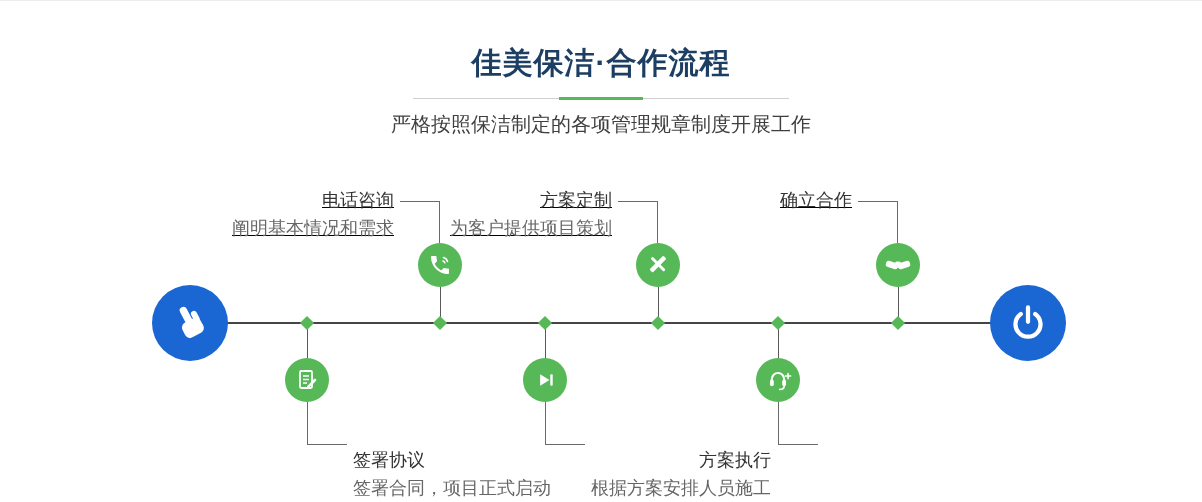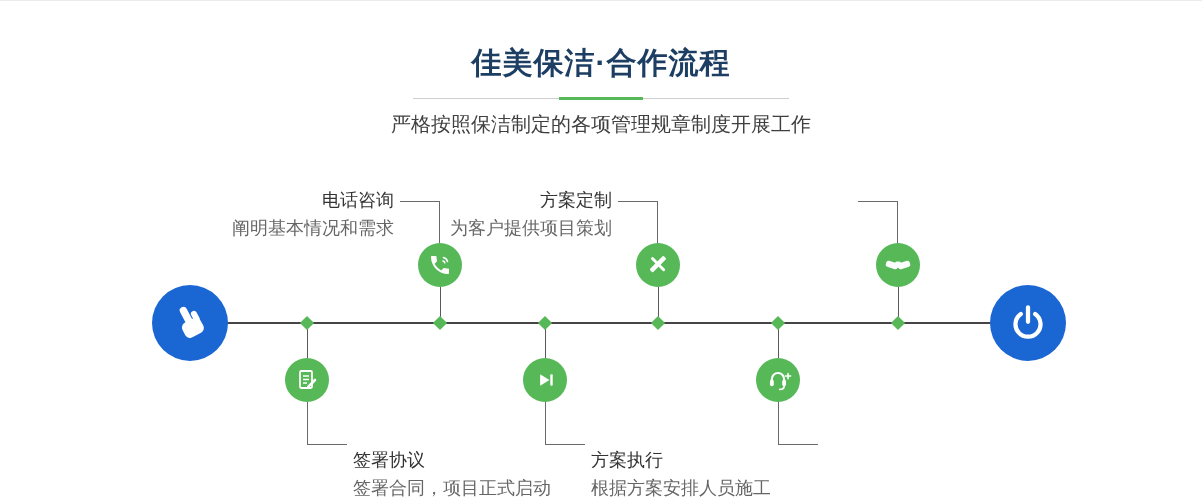--- a/index.html
+++ b/index.html
@@ -24,21 +24,21 @@
           background: var(--c-green, #56b857); display: flex; align-items: center; justify-content: center; z-index: 2; }
 
   .diamond { position: absolute; width: 10px; height: 10px; background: var(--c-green, #56b857);
              transform: rotate(45deg); z-index: 3; }
 
   .vline { position: absolute; width: 1px; background: #5a5a5a; z-index: 1; }
   .hook-top    { position: absolute; width: 40px; height: 42px; border-top: 1px solid #6a6a6a; border-right: 1px solid #6a6a6a; }
   .hook-bottom { position: absolute; width: 40px; height: 43px; border-left: 1px solid #6a6a6a; border-bottom: 1px solid #6a6a6a; }
 
   .step-text { position: absolute; white-space: nowrap; }
-  .step-text.top { text-align: right; top: 186px; }
+  .step-text.top { text-align: right; top: 186px; text-decoration: underline; }
   .step-text.bottom { text-align: left; top: 446px; }
   .step-label { font-size: 18px; color: var(--c-label, #333333); line-height: 26px; }
   .step-desc  { font-size: 18px; color: var(--c-desc, #666666); line-height: 20px; margin-top: 5px; }
 </style>
 </head>
 <body>
 
 <div class="page">
 
   <h1 class="title">佳美保洁·合作流程</h1>
@@ -140,26 +140,27 @@
 
   <div class="step-text top" style="right:808px;">
     <div class="step-label">电话咨询</div>
     <div class="step-desc">阐明基本情况和需求</div>
   </div>
   <div class="step-text top" style="right:590px;">
     <div class="step-label">方案定制</div>
     <div class="step-desc">为客户提供项目策划</div>
   </div>
   <div class="step-text top" style="right:350px;">
+    <div class="step-label">确立合作</div>
   </div>
 
   <div class="step-text bottom" style="left:353px;">
     <div class="step-label">签署协议</div>
     <div class="step-desc">签署合同，项目正式启动</div>
   </div>
-  <div class="step-text bottom" style="left:591px;">
+  <div class="step-text bottom" style="left:591px;text-align:right;">
     <div class="step-label">方案执行</div>
     <div class="step-desc">根据方案安排人员施工</div>
   </div>
   <div class="step-text bottom" style="left:824px;">
   </div>
 
 </div>
 
 </body></html>

